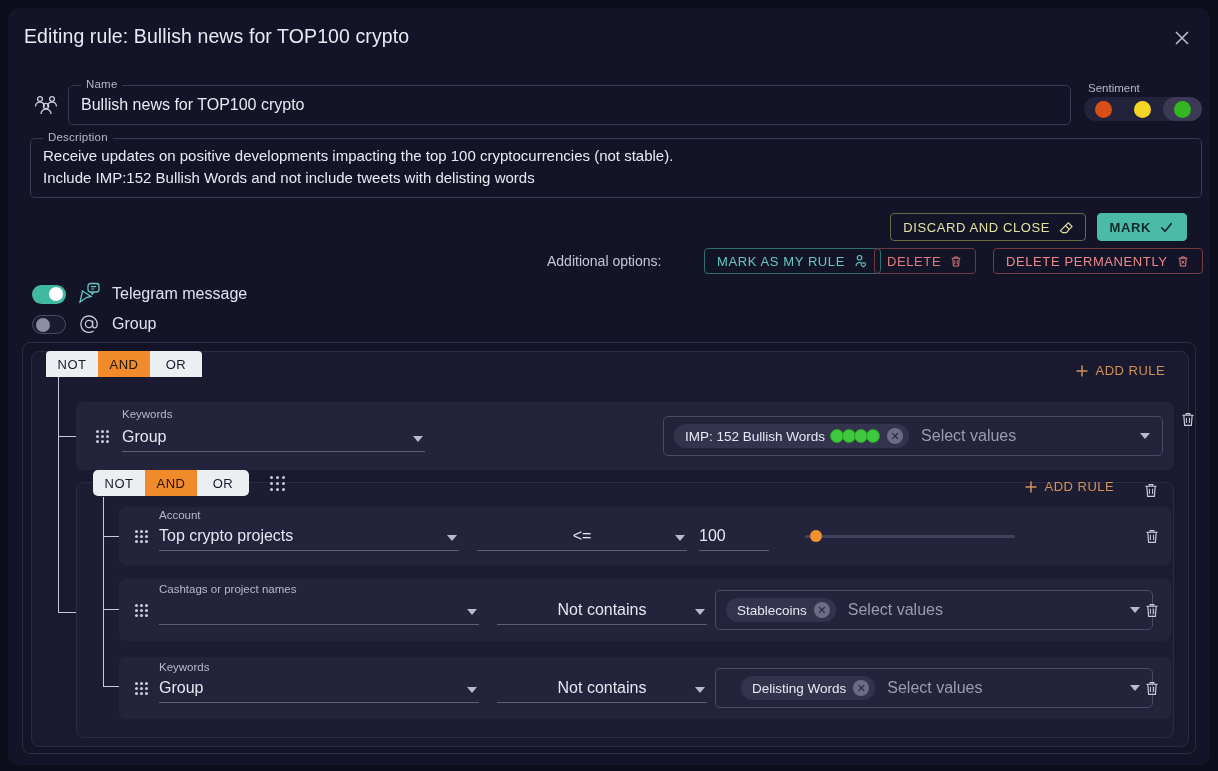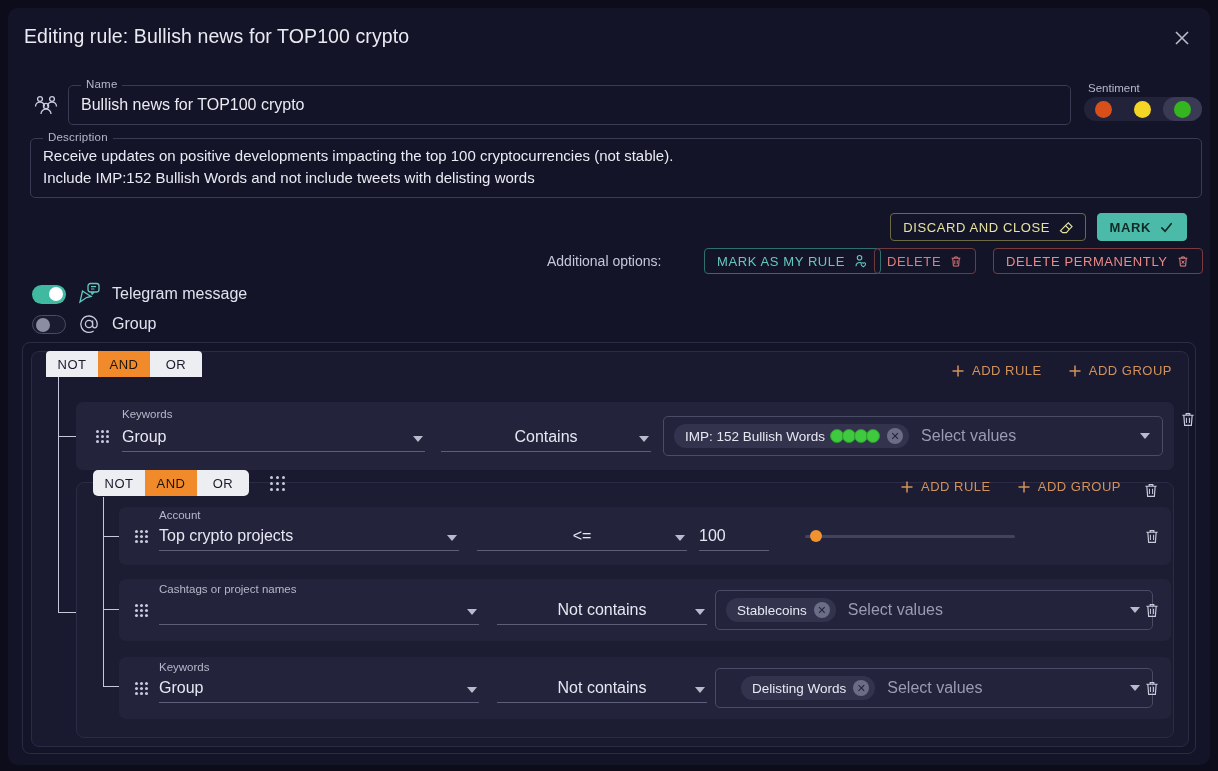--- a/index.html
+++ b/index.html
@@ -187,21 +187,21 @@
     display: flex; align-items: center; justify-content: center;
     min-width: 52px; padding: 0 10px;
     font-size: 13px; letter-spacing: .5px;
     background: #eceef2; color: #1a1a2c;
     cursor: pointer;
   }
   .seg span.active { background: #f08a2a; color: #20150a; }
 
   .grp-actions {
     position: absolute;
-    display: flex; align-items: center; gap: 26px;
+    display: flex; align-items: center; gap: 26px; flex-direction: column;
   }
   .add-act {
     display: inline-flex; align-items: center; gap: 7px;
     color: #d2925c; font-size: 13px; letter-spacing: .5px;
     cursor: pointer;
   }
   .trash-btn { cursor: pointer; display:block; }
 
   
   .handle {
@@ -465,24 +465,20 @@
             <i></i>
             <i></i>
             <i></i>
             <i></i>
         </div>
         <div class="fld" style="left:46px; top:22px; width:303px; height:28px;">
           <span class="flabel">Keywords</span>
           <span class="fval">Group</span>
           <span class="caret"></span>
         </div>
-        <div class="fld center" style="left:365px; top:22px; width:210px; height:28px;">
-          <span class="fval">Contains</span>
-          <span class="caret"></span>
-        </div>
         <div class="msel" style="left:587px; top:14px; width:500px; height:40px;">
           <span class="chip">
             <span>IMP: 152 Bullish Words</span>
             <span class="dots">
                 <i style="background: rgb(63, 201, 63);"></i>
                 <i style="background: rgb(63, 201, 63);"></i>
                 <i style="background: rgb(63, 201, 63);"></i>
                 <i style="background: rgb(63, 201, 63);"></i>
               </span>
             <span class="chip-x">✕</span>

